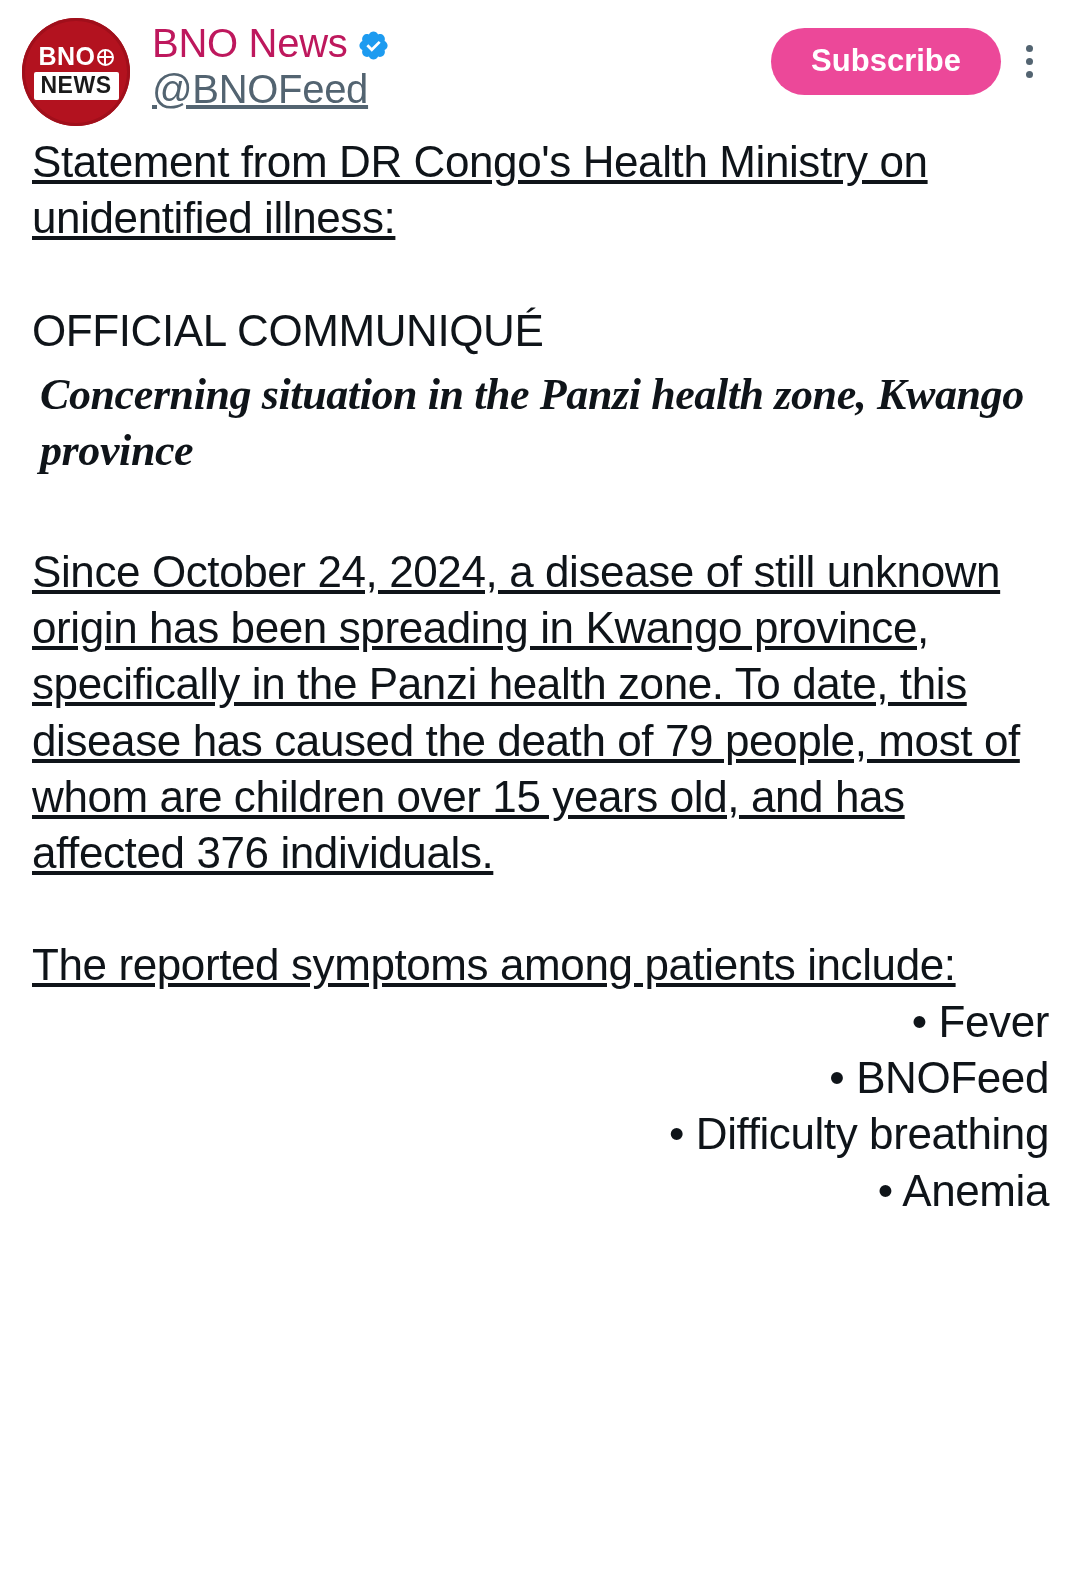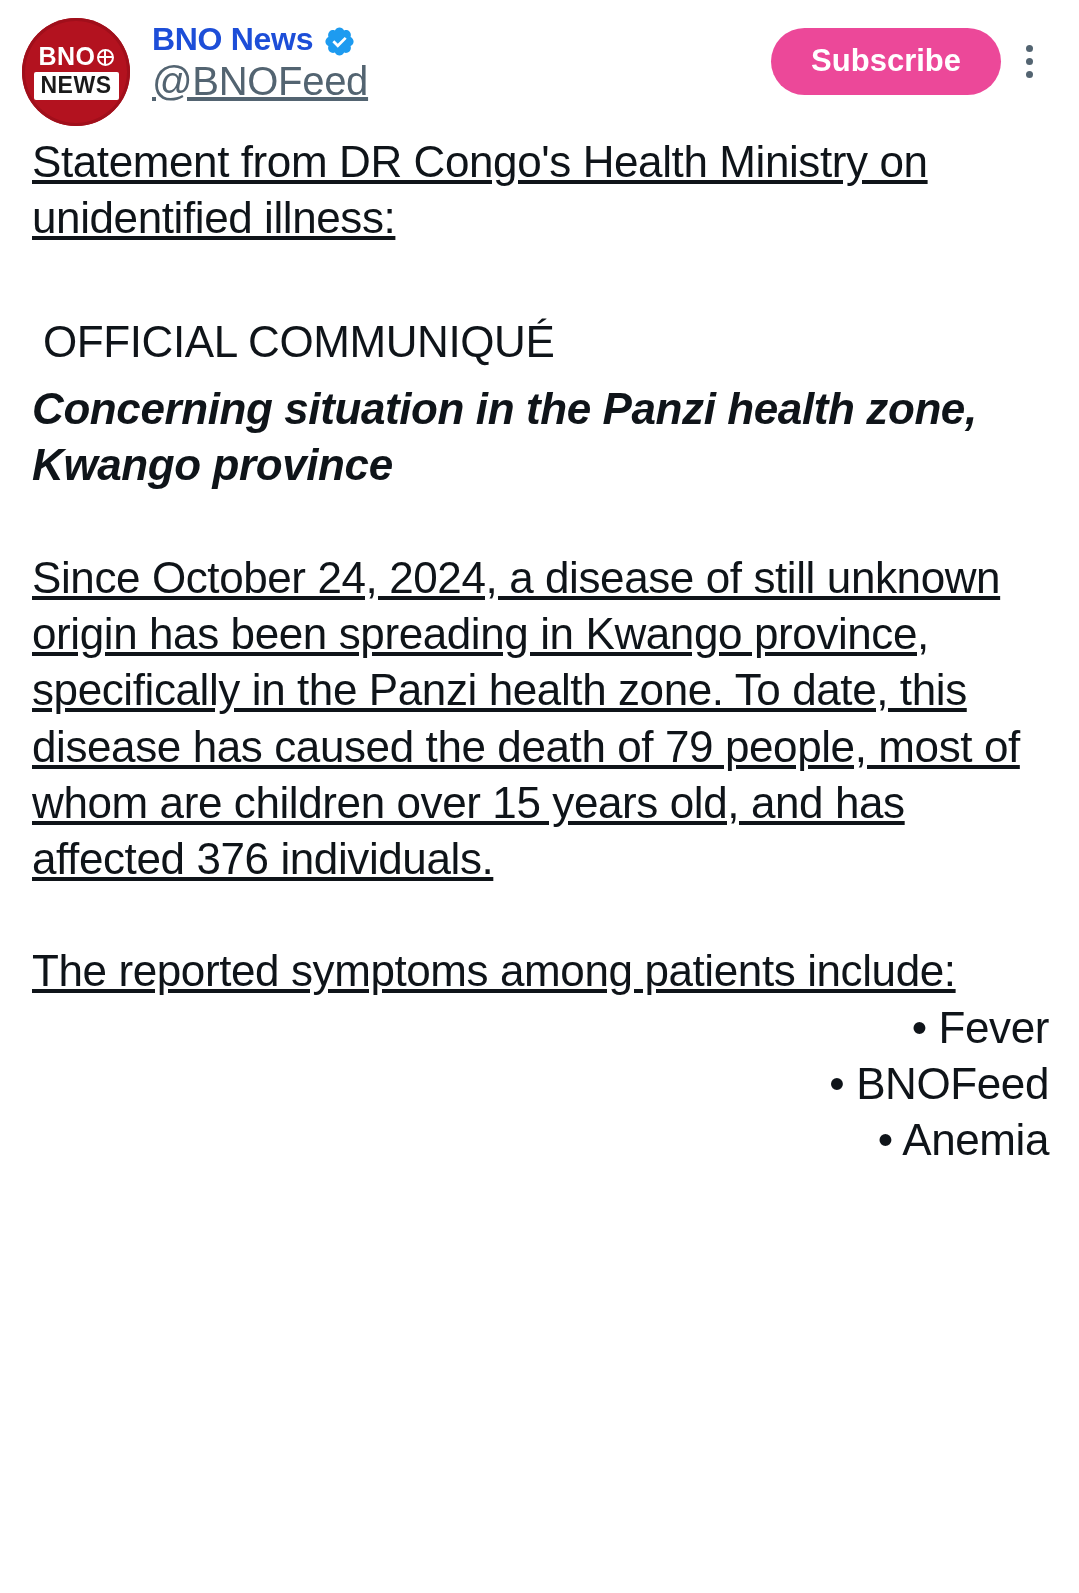--- a/index.html
+++ b/index.html
@@ -98,24 +98,24 @@
     flex: 1 1 auto;
     min-width: 0;
     padding-top: 4px;
   }
   .name-row {
     display: flex;
     align-items: center;
     gap: 10px;
   }
   .display-name {
-    font-size: 32px;
-    font-weight: bold;
+    font-size: 40px;
+    font-weight: normal;
     line-height: 1.08;
-    color: #1d4ed8;
+    color: #be185d;
     letter-spacing: -0.3px;
     white-space: nowrap;
   }
   .verified {
     width: 33px;
     height: 33px;
     flex: 0 0 auto;
     position: relative;
     top: 2px;
   }
@@ -177,26 +177,27 @@
     letter-spacing: -0.4px;
   }
   .para {
     margin: 0;
     text-decoration: underline;
   }
   .spacer {
     height: 56px;
   }
   .title-line {
-    margin: 11px;
+    margin: 0;
   }
   .subtitle-line {
-    margin: 0;
+    margin: 8px;
     font-style: italic;
     font-weight: bold;
+    font-family: Liberation Serif, serif;
   }
   .bullets {
     margin: 0;
     text-align: right;
   }
   .bullet {
     margin: 0;
     white-space: nowrap;
   }
 </style>
@@ -250,18 +251,19 @@
 
     <p class="para">Since October 24, 2024, a disease of still unknown origin has been spreading in Kwango province, specifically in the Panzi health zone. To date, this disease has caused the death of 79 people, most of whom are children over 15 years old, and has affected 376 individuals.</p>
 
     <div class="spacer"></div>
 
     <p class="para">The reported symptoms among patients include:</p>
 
     <div class="bullets">
       <p class="bullet">• Fever</p>
       <p class="bullet">• BNOFeed</p>
+      <p class="bullet">• Difficulty breathing</p>
       <p class="bullet">• Anemia</p>
     </div>
 
   </div>
 
 </div>
 
 </body></html>

